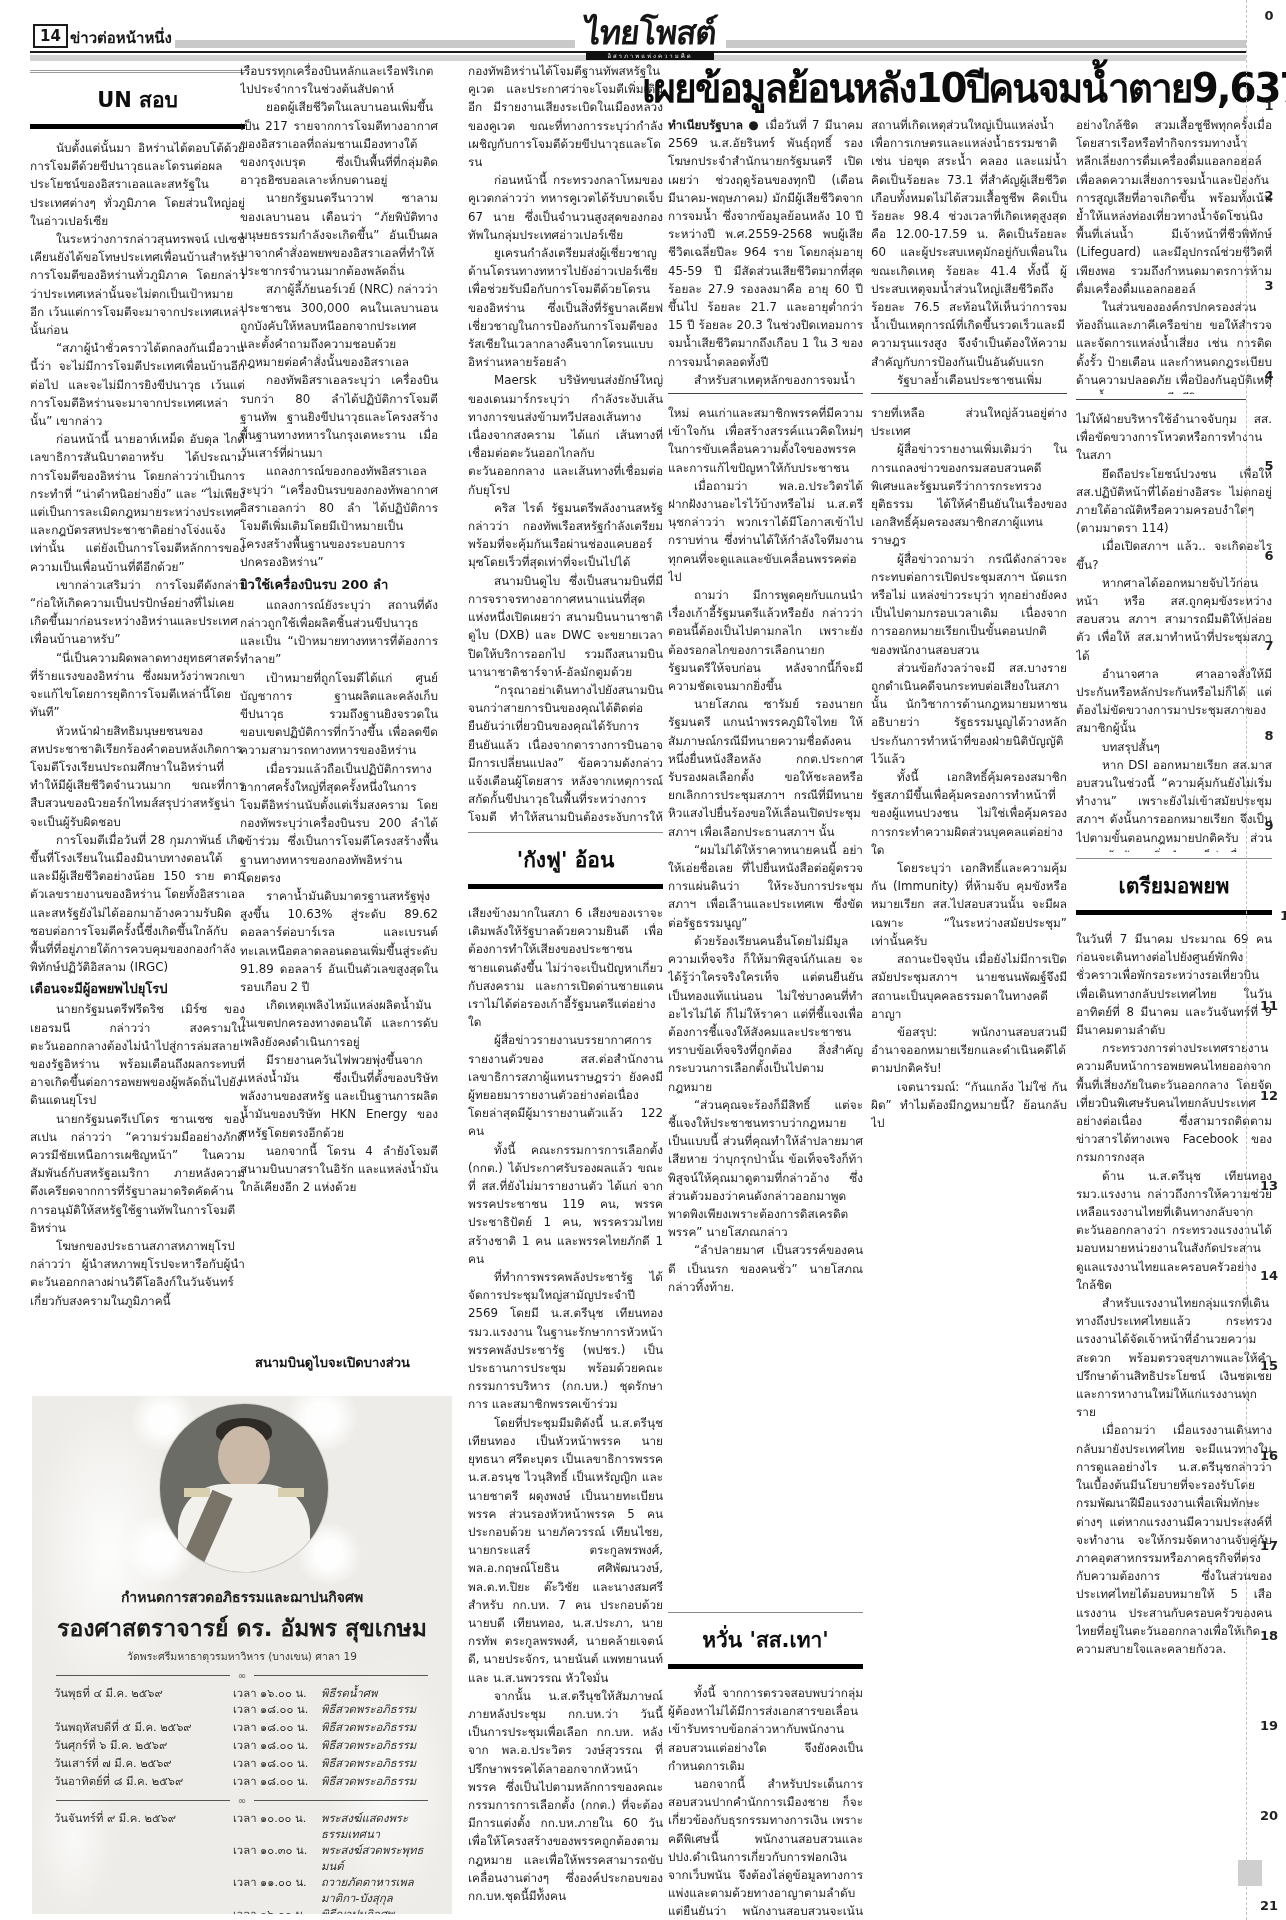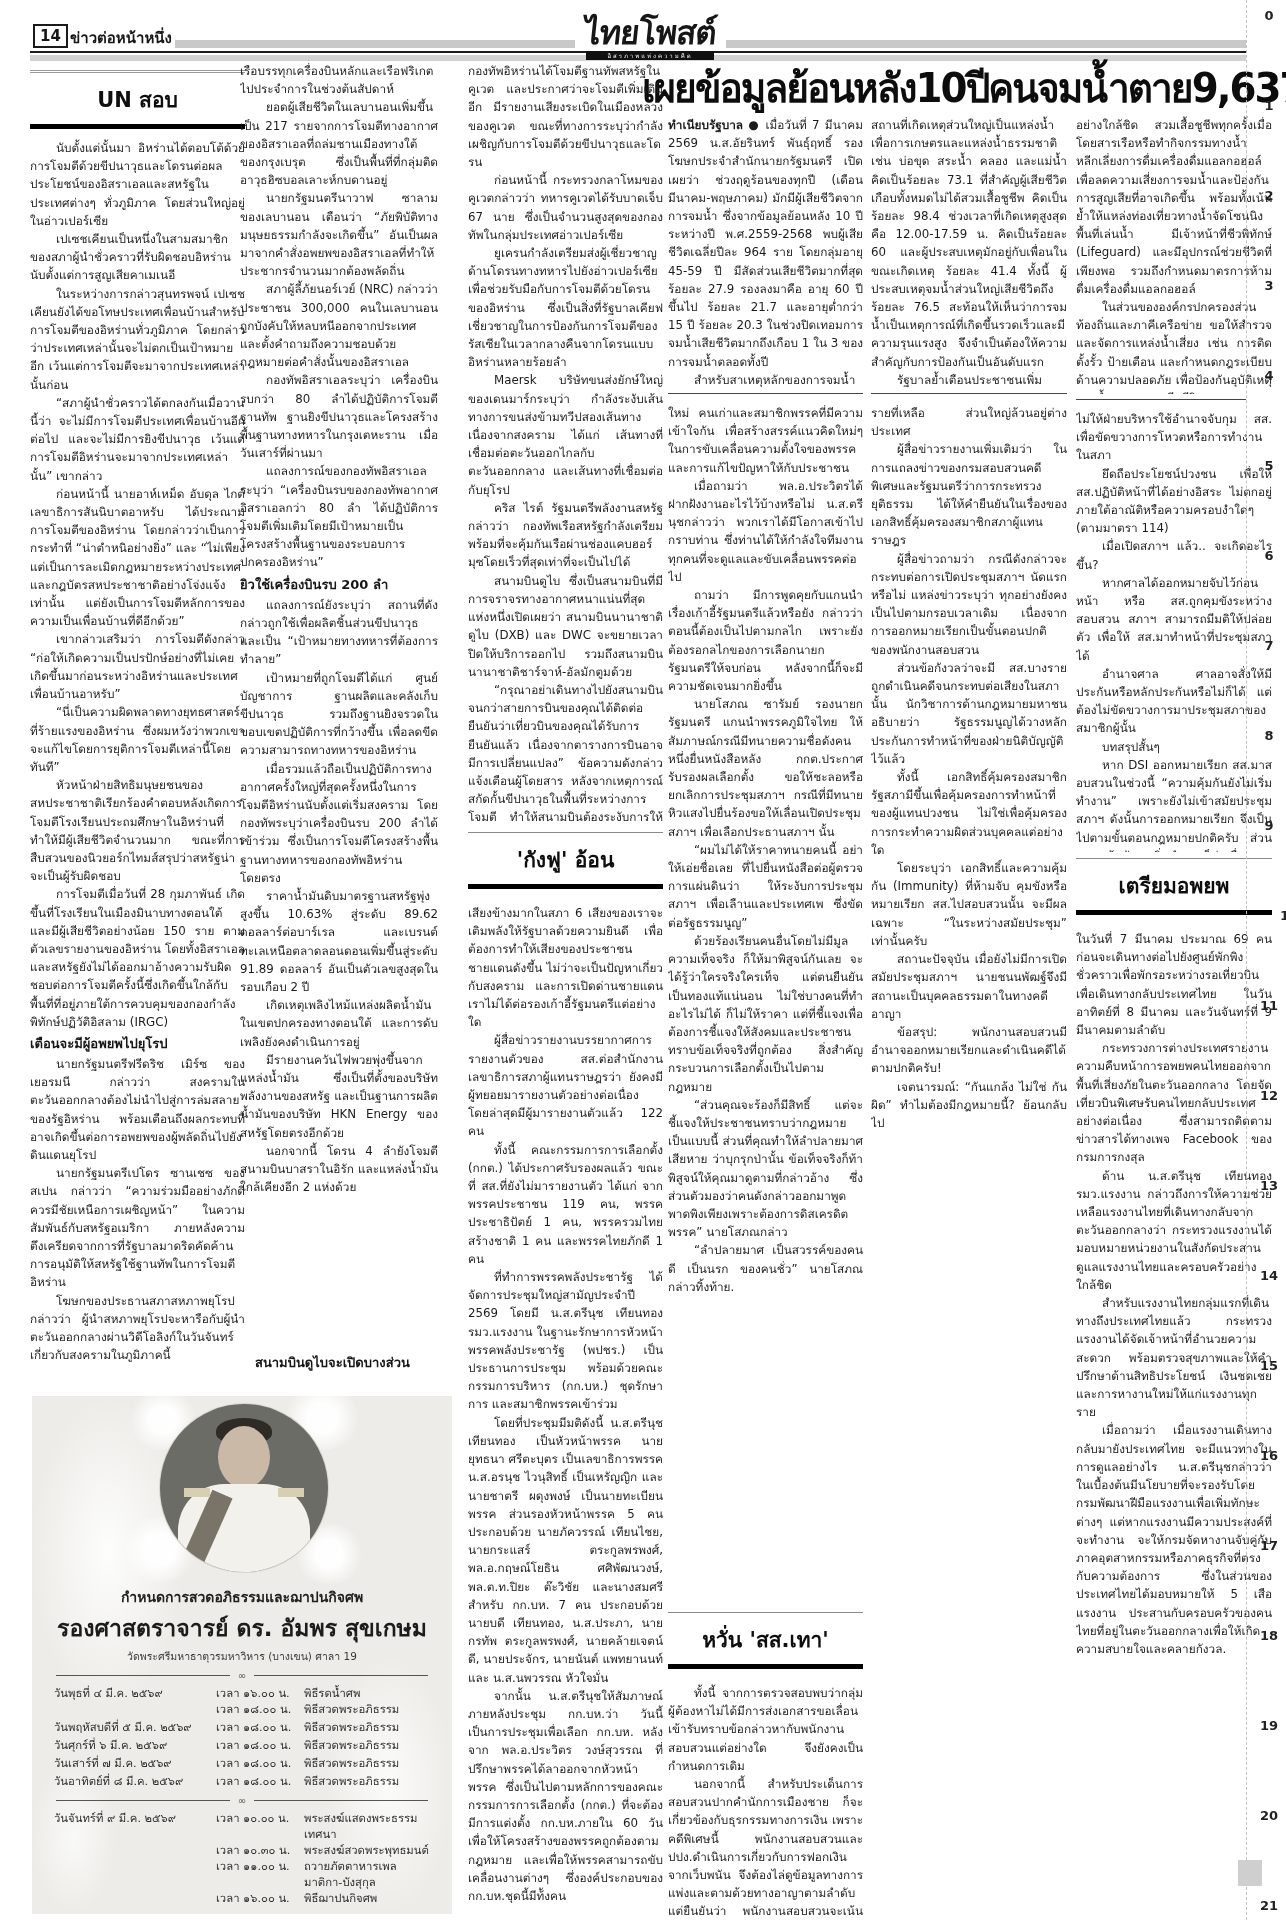--- a/index.html
+++ b/index.html
@@ -52,26 +52,26 @@
   .ph-shoulder{position:absolute;top:84px;width:26px;height:9px;background:#d8cfae;}
   .flower{position:absolute;border-radius:50%;
           background:radial-gradient(circle,rgba(255,255,255,.95) 30%,rgba(255,255,255,0) 72%);}
   .f-title{margin:190px 10px 0;text-align:center;font-size:14px;font-weight:700;color:#222;font-family:Liberation Serif, serif;}
   .f-name{margin:2px 10px 0;text-align:center;font-size:23px;font-weight:800;color:#1c1c1c;}
   .f-venue{margin:2px 10px 0;text-align:center;font-size:10.5px;color:#3a3a3a;}
   .orn{display:flex;align-items:center;margin:5px 24px;color:#4a4a4a;font-size:10px;}
   .orn::before,.orn::after{content:"";flex:1;border-top:1px solid #555;}
   .orn span{padding:0 8px;}
   .fsched{margin:0 22px;}
-  .frow{display:flex;gap:10px;margin:2px 0;font-size:11.3px;line-height:16px;color:#2d2d2d;}
+  .frow{display:flex;gap:27px;margin:2px 0;font-size:11.3px;line-height:16px;color:#2d2d2d;}
   .fdate{width:152px;flex:none;}
   .ftimes{flex:1;}
   .ftime{display:flex;}
   .ft-time{width:88px;flex:none;}
-  .ft-label{flex:1;}
+  .ft-label{flex:1;font-style:italic;}
 </style>
 </head>
 <body>
 
 <div class="page">
 
   <div class="pageno">14</div>
   <div class="sectlabel">ข่าวต่อหน้าหนึ่ง</div>
   <div class="hband" style="left:175px;top:40px;width:400px;"></div>
   <div class="hband" style="left:726px;top:40px;width:520px;"></div>
@@ -83,21 +83,20 @@
   </div>
 
   <div class="headline">เผยข้อมูลย้อนหลัง10ปีคนจมน้ำตาย9,637ราย</div>
 
   <div class="seg" style="left:30px;top:66px;width:215px;height:1322px;">
       <div class="sec sec-d">
         <div class="sec-t">UN สอบ</div>
         <div class="sec-bar"></div>
       </div>
       <p class="body">นับตั้งแต่นั้นมา อิหร่านได้ตอบโต้ด้วยการโจมตีด้วยขีปนาวุธและโดรนต่อผลประโยชน์ของอิสราเอลและสหรัฐในประเทศต่างๆ ทั่วภูมิภาค โดยส่วนใหญ่อยู่ในอ่าวเปอร์เซีย</p>
-      <p class="body">เปเซชเคียนเป็นหนึ่งในสามสมาชิกของสภาผู้นำชั่วคราวที่รับผิดชอบอิหร่านนับตั้งแต่การสูญเสียคาเมเนอี</p>
       <p class="body">ในระหว่างการกล่าวสุนทรพจน์ เปเซชเคียนยังได้ขอโทษประเทศเพื่อนบ้านสำหรับการโจมตีของอิหร่านทั่วภูมิภาค โดยกล่าวว่าประเทศเหล่านั้นจะไม่ตกเป็นเป้าหมายอีก เว้นแต่การโจมตีจะมาจากประเทศเหล่านั้นก่อน</p>
       <p class="body">“สภาผู้นำชั่วคราวได้ตกลงกันเมื่อวานนี้ว่า จะไม่มีการโจมตีประเทศเพื่อนบ้านอีกต่อไป และจะไม่มีการยิงขีปนาวุธ เว้นแต่การโจมตีอิหร่านจะมาจากประเทศเหล่านั้น” เขากล่าว</p>
       <p class="body">ก่อนหน้านี้ นายอาห์เหม็ด อับดุล ไกต์ เลขาธิการสันนิบาตอาหรับ ได้ประณามการโจมตีของอิหร่าน โดยกล่าวว่าเป็นการกระทำที่ “น่าตำหนิอย่างยิ่ง” และ “ไม่เพียงแต่เป็นการละเมิดกฎหมายระหว่างประเทศและกฎบัตรสหประชาชาติอย่างโจ่งแจ้งเท่านั้น แต่ยังเป็นการโจมตีหลักการของความเป็นเพื่อนบ้านที่ดีอีกด้วย”</p>
       <p class="body">เขากล่าวเสริมว่า การโจมตีดังกล่าว “ก่อให้เกิดความเป็นปรปักษ์อย่างที่ไม่เคยเกิดขึ้นมาก่อนระหว่างอิหร่านและประเทศเพื่อนบ้านอาหรับ”</p>
       <p class="body">“นี่เป็นความผิดพลาดทางยุทธศาสตร์ที่ร้ายแรงของอิหร่าน ซึ่งผมหวังว่าพวกเขาจะแก้ไขโดยการยุติการโจมตีเหล่านี้โดยทันที”</p>
       <p class="body">หัวหน้าฝ่ายสิทธิมนุษยชนของสหประชาชาติเรียกร้องคำตอบหลังเกิดการโจมตีโรงเรียนประถมศึกษาในอิหร่านที่ทำให้มีผู้เสียชีวิตจำนวนมาก ขณะที่การสืบสวนของนิวยอร์กไทมส์สรุปว่าสหรัฐน่าจะเป็นผู้รับผิดชอบ</p>
       <p class="body">การโจมตีเมื่อวันที่ 28 กุมภาพันธ์ เกิดขึ้นที่โรงเรียนในเมืองมินาบทางตอนใต้ และมีผู้เสียชีวิตอย่างน้อย 150 ราย ตามตัวเลขรายงานของอิหร่าน โดยทั้งอิสราเอลและสหรัฐยังไม่ได้ออกมาอ้างความรับผิดชอบต่อการโจมตีครั้งนี้ซึ่งเกิดขึ้นใกล้กับพื้นที่ที่อยู่ภายใต้การควบคุมของกองกำลังพิทักษ์ปฏิวัติอิสลาม (IRGC)</p>
       <p class="sub">เตือนจะมีผู้อพยพไปยุโรป</p>
       <p class="body">นายกรัฐมนตรีฟรีดริช เมิร์ซ ของเยอรมนี กล่าวว่า สงครามในตะวันออกกลางต้องไม่นำไปสู่การล่มสลายของรัฐอิหร่าน พร้อมเตือนถึงผลกระทบที่อาจเกิดขึ้นต่อการอพยพของผู้พลัดถิ่นไปยังดินแดนยุโรป</p>
       <p class="body">นายกรัฐมนตรีเปโดร ซานเชซ ของสเปน กล่าวว่า “ความร่วมมืออย่างภักดีควรมีชัยเหนือการเผชิญหน้า” ในความสัมพันธ์กับสหรัฐอเมริกา ภายหลังความตึงเครียดจากการที่รัฐบาลมาดริดคัดค้านการอนุมัติให้สหรัฐใช้ฐานทัพในการโจมตีอิหร่าน</p>

